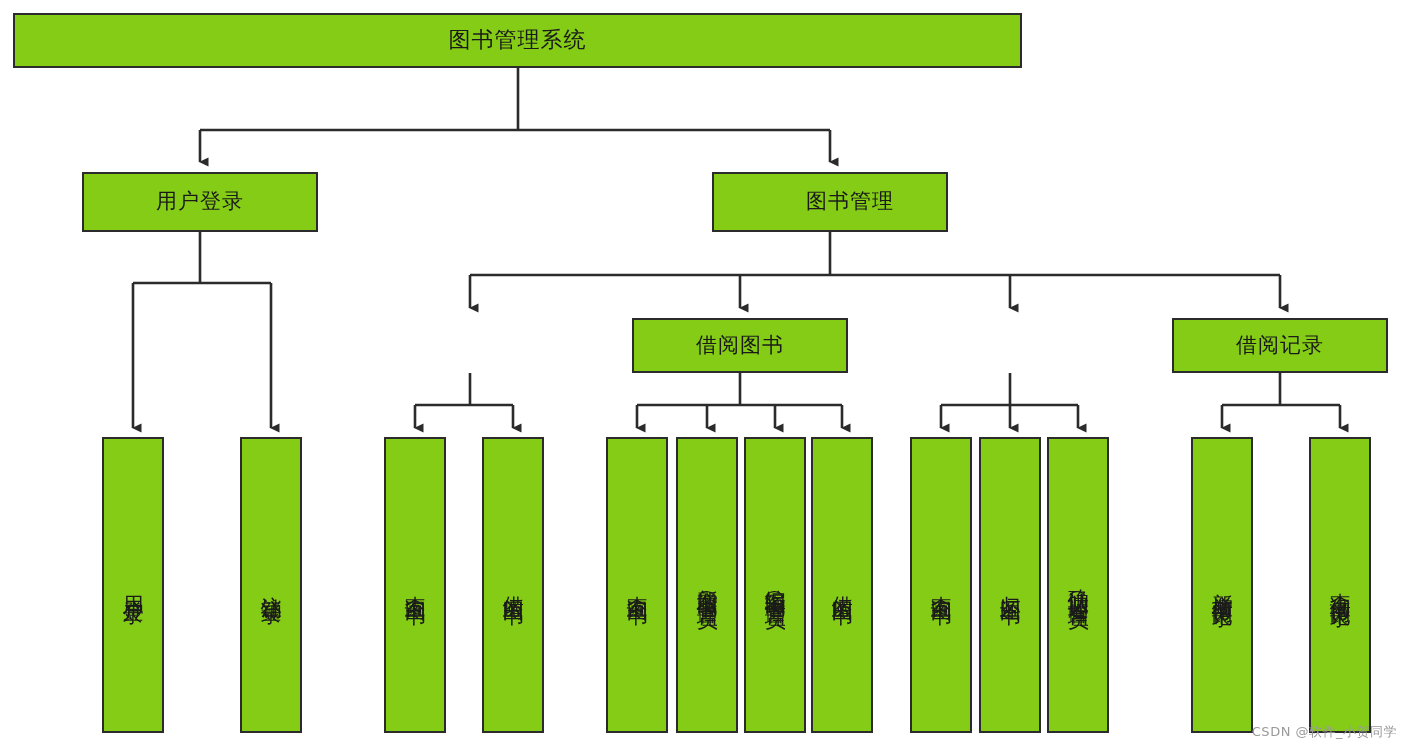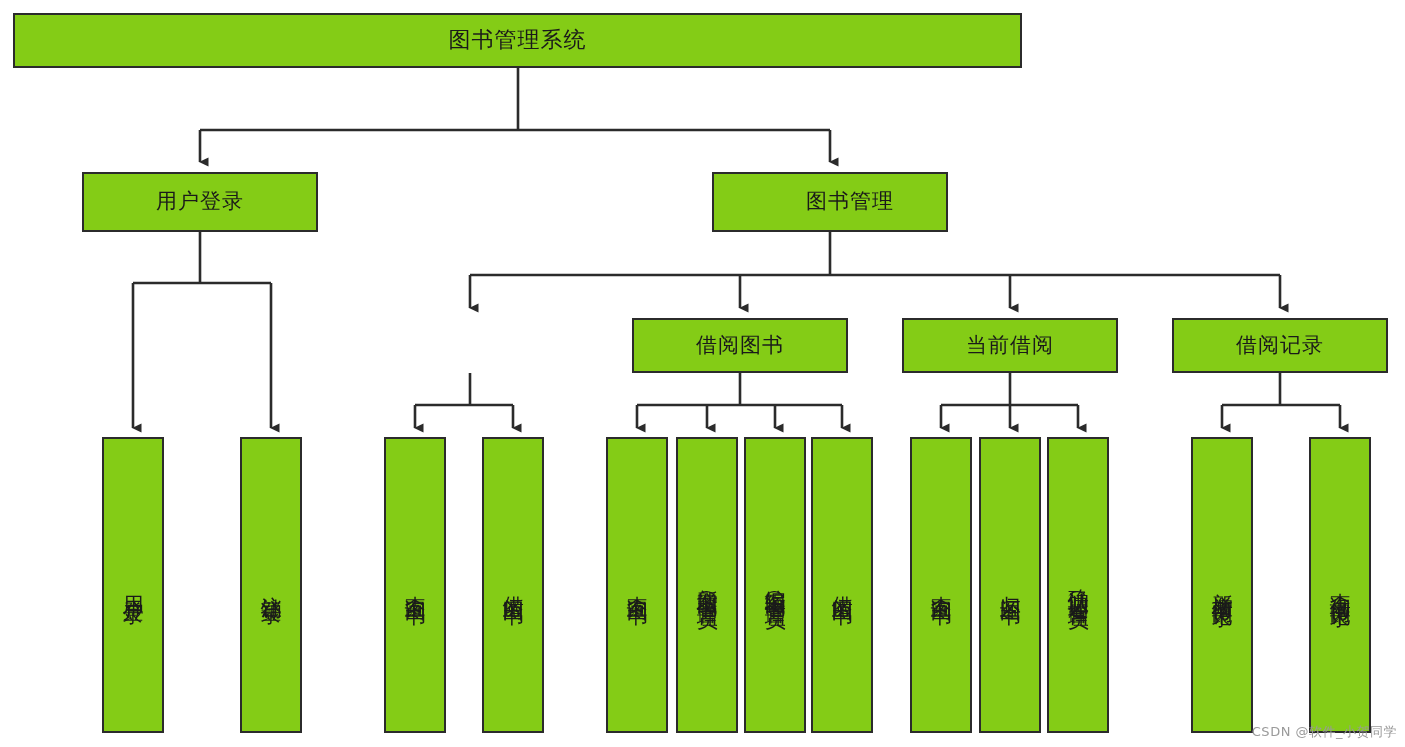--- a/index.html
+++ b/index.html
@@ -119,23 +119,20 @@
   <div class="node h" style="left:82px;top:172px;width:236px;height:60px;">
     <span>用户登录</span>
   </div>
   <div class="node h" style="left:712px;top:172px;width:236px;height:60px;padding-left:40px;">
     <span>图书管理</span>
   </div>
 
   <div class="node h" style="left:632px;top:318px;width:216px;height:55px;">
     <span>借阅图书</span>
   </div>
-  <div class="node h" style="left:902px;top:318px;width:216px;height:55px;">
-    <span>当前借阅</span>
-  </div>
   <div class="node h" style="left:1172px;top:318px;width:216px;height:55px;">
     <span>借阅记录</span>
   </div>
 
   <div class="node v" style="left:102px;top:437px;width:62px;height:296px;">
     <span class="vtext">用户登录</span>
   </div>
   <div class="node v" style="left:240px;top:437px;width:62px;height:296px;">
     <span class="vtext">注销登录</span>
   </div>

